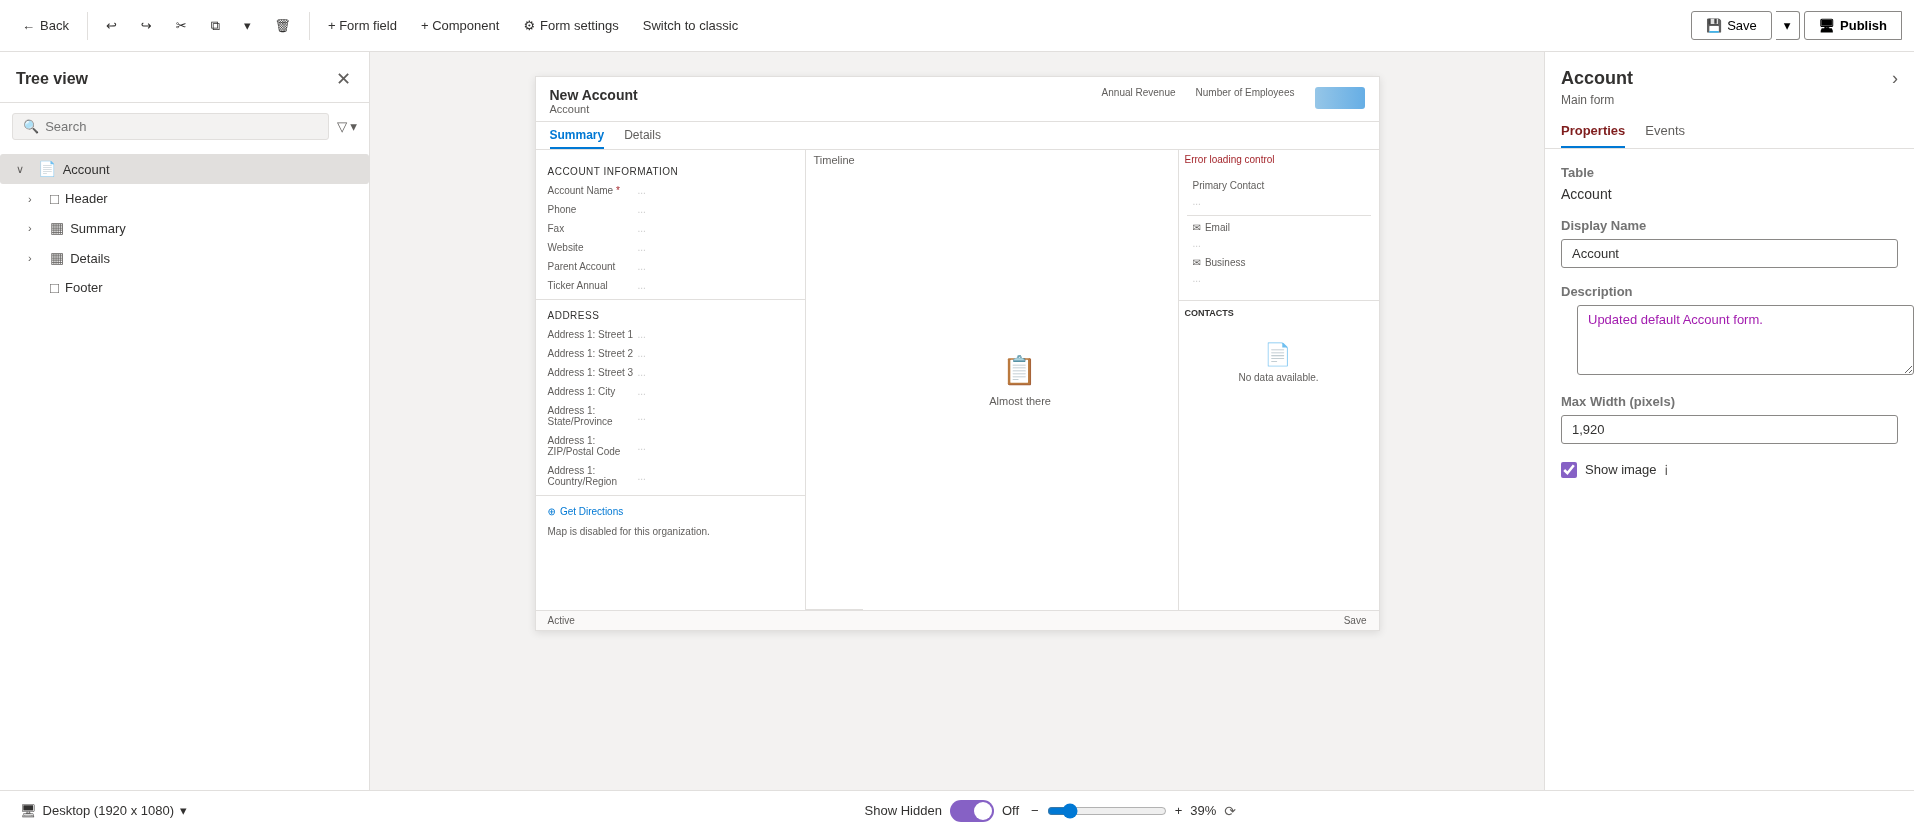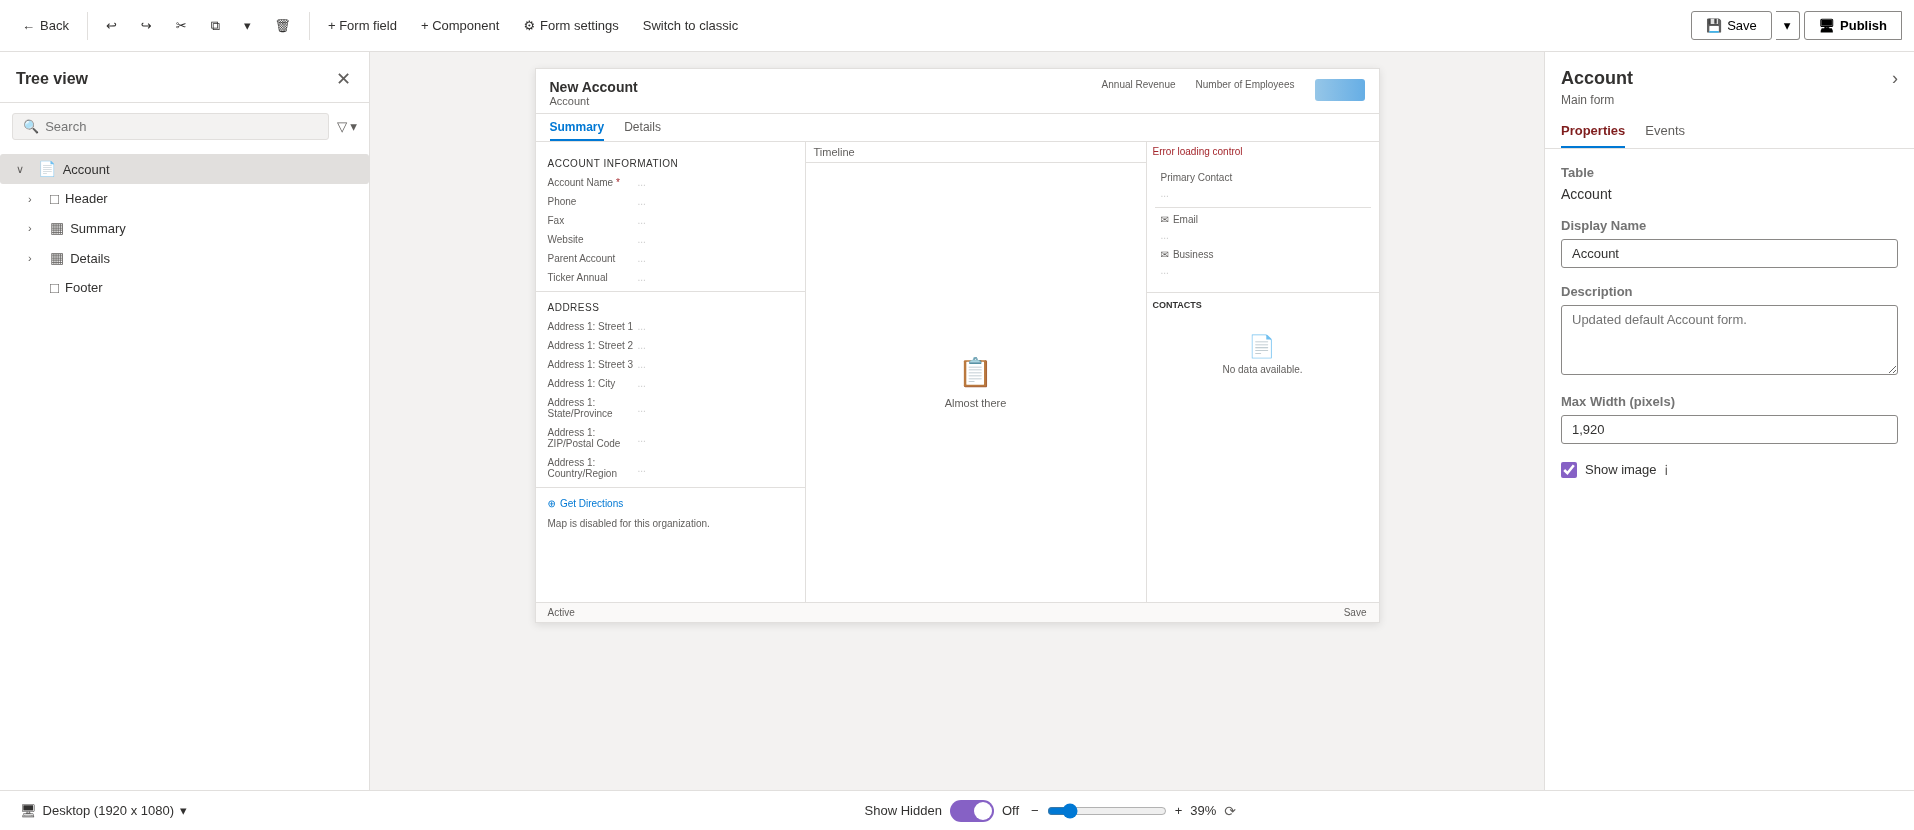--- a/index.html
+++ b/index.html
@@ -63,42 +63,42 @@
       cursor: pointer; gap: 6px; border-radius: 3px;
     }
     .tree-item.selected { background: #e1dfdd; }
     .tree-item-indent1 { padding-left: 28px; }
     .tree-chevron { font-size: 11px; color: #605e5c; width: 16px; }
     .tree-item-icon { font-size: 15px; color: #605e5c; }
     .tree-item-label { font-size: 13px; }
 
     
     .canvas-area {
-      flex: 1; background: #f3f2f1; overflow: auto; padding: 16px;
+      flex: 1; background: #f3f2f1; overflow: auto; padding: 24px;
       display: flex; align-items: flex-start; justify-content: center;
     }
     .form-preview {
       background: #fff; width: 845px; min-height: 490px;
       border: 1px solid #e1dfdd; box-shadow: 0 2px 8px rgba(0,0,0,0.1);
       position: relative; overflow: hidden;
     }
     .preview-header { padding: 10px 14px 6px; border-bottom: 1px solid #e1dfdd; }
     .preview-title { font-size: 14px; font-weight: 600; }
     .preview-subtitle { font-size: 11px; color: #605e5c; }
     .preview-header-right {
       position: absolute; top: 10px; right: 14px; display: flex; gap: 20px;
       font-size: 10px; color: #605e5c;
     }
     .preview-tabs { display: flex; padding: 6px 14px 0; border-bottom: 1px solid #e1dfdd; gap: 20px; }
     .preview-tab { font-size: 12px; padding-bottom: 5px; cursor: pointer; color: #605e5c; }
     .preview-tab.active { color: #0078d4; border-bottom: 2px solid #0078d4; font-weight: 600; }
     .preview-body { display: flex; height: 460px; overflow: hidden; }
     .preview-col1 { width: 270px; border-right: 1px solid #e1dfdd; padding: 10px 0; overflow-y: auto; }
-    .preview-col2 { flex: 1; border-right: 1px solid #e1dfdd; display: flex; flex-direction: column; }
-    .preview-col3 { width: 232px; overflow-y: auto; }
+    .preview-col2 { flex: 1; border-right: 1px solid #e1dfdd; display: flex; flex-direction: row; }
+    .preview-col3 { width: 200px; overflow-y: auto; }
     .preview-section-title { font-size: 10px; font-weight: 400; color: #323130; padding: 6px 12px 4px; text-transform: uppercase; letter-spacing: 0.5px; }
     .preview-field { display: flex; align-items: center; padding: 4px 12px; }
     .preview-field-label { font-size: 10px; color: #605e5c; width: 90px; flex-shrink: 0; }
     .preview-field-required { color: #a4262c; }
     .preview-field-dots { font-size: 10px; color: #ccc; }
     .preview-section-divider { border-top: 1px solid #e1dfdd; margin: 4px 0; }
     .timeline-area { flex: 1; display: flex; align-items: center; justify-content: center; flex-direction: column; gap: 8px; }
     .timeline-icon { font-size: 28px; color: #0078d4; }
     .timeline-label { font-size: 11px; color: #605e5c; }
     .col3-section { padding: 8px; }
@@ -125,22 +125,22 @@
     .right-panel-tab.active { color: #7f1d1d; border-bottom: 2px solid #0078d4; font-weight: 600; }
     .right-panel-body { padding: 16px; display: flex; flex-direction: column; gap: 16px; }
     .prop-label { font-size: 13px; font-weight: 600; margin-bottom: 6px; color: #737373; }
     .prop-value { font-size: 14px; color: #323130; }
     .prop-input {
       width: 100%; border: 1px solid #8a8886; border-radius: 3px; padding: 6px 10px;
       font-size: 13px; font-family: 'Segoe UI', sans-serif; outline: none; color: #323130;
     }
     .prop-textarea {
       width: 100%; border: 1px solid #8a8886; border-radius: 3px; padding: 6px 10px;
-      font-size: 13px; font-family: 'Segoe UI', sans-serif; outline: none; color: #737373;
-      resize: vertical; min-height: 70px;
+      font-size: 13px; font-family: 'Segoe UI', sans-serif; outline: none; color: #a21caf;
+      resize: vertical; min-height: 70px; margin-left: 16px;
     }
     .prop-checkbox-row { display: flex; align-items: center; gap: 8px; }
     .prop-checkbox { width: 16px; height: 16px; accent-color: #8661c5; }
     .prop-checkbox-label { font-size: 13px; }
     .prop-info-icon { color: #605e5c; font-size: 14px; cursor: pointer; }
     .right-panel-chevron { background: none; border: none; cursor: pointer; font-size: 18px; color: #605e5c; }
 
     
     .status-bar {
       height: 40px; background: #fff; border-top: 1px solid #e1dfdd;

